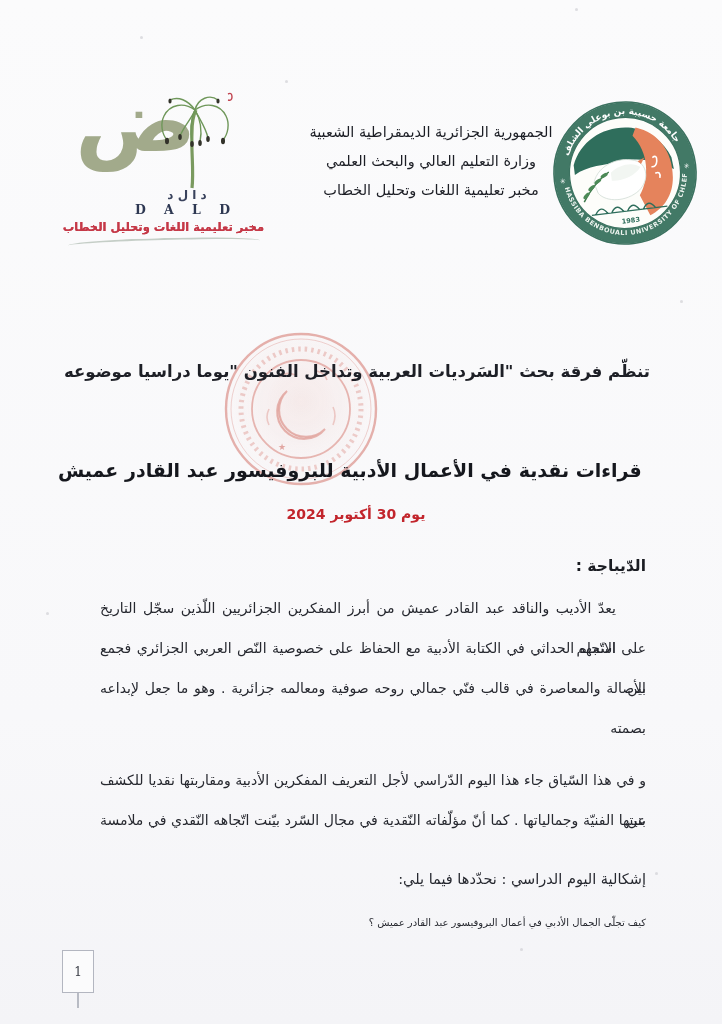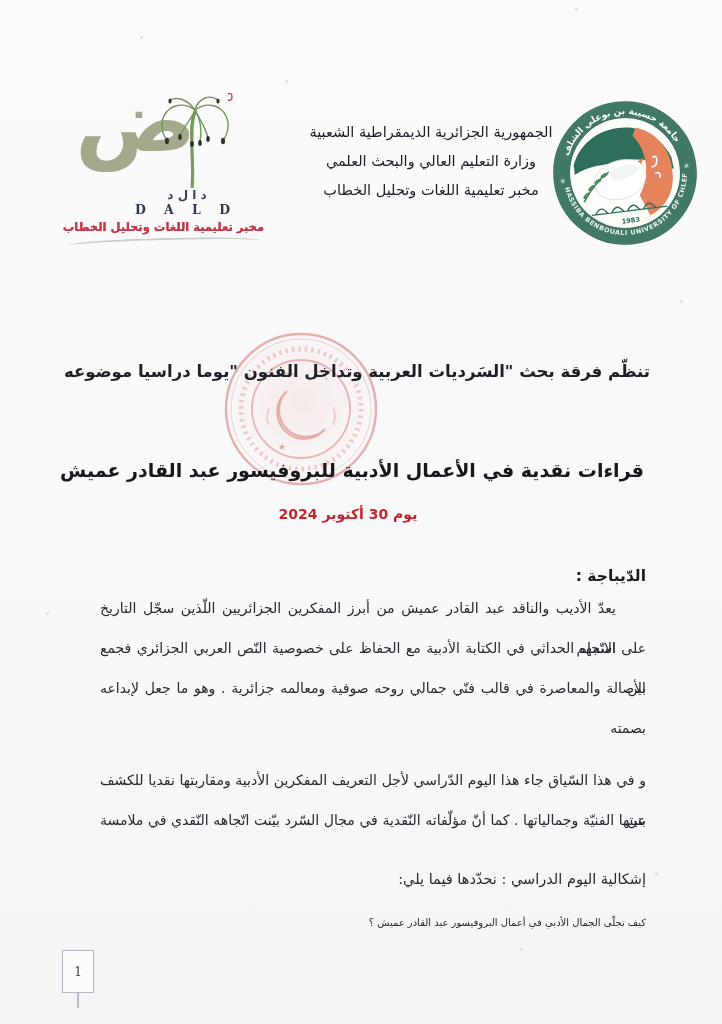--- a/index.html
+++ b/index.html
@@ -46,32 +46,32 @@
   
   .stamp { position:absolute; left:221px; top:329px; z-index:1; opacity:.85; }
   
   .textlayer { position:relative; z-index:2; }
   .announce-line {
     position:absolute; left:70px; top:357px; width:580px;
     direction:rtl; text-align:center; font-size:16.5px; font-weight:bold;
     color:#1d1f26; line-height:30px; white-space:nowrap;
   }
   .event-title {
-    position:absolute; left:42px; top:451px; width:620px;
-    direction:rtl; text-align:center; font-size:19px; font-weight:bold;
+    position:absolute; left:58px; top:451px; width:620px;
+    direction:rtl; text-align:left; font-size:19px; font-weight:bold;
     color:#15171d; line-height:38px; white-space:nowrap;
   }
   .event-date {
-    position:absolute; left:238px; top:501px; width:220px;
+    position:absolute; left:246px; top:501px; width:220px;
     direction:rtl; text-align:center; font-size:14px; font-weight:bold;
     color:#c2252c; line-height:26px; white-space:nowrap;
   }
   
   .body-block { position:absolute; left:100px; width:546px; direction:rtl; color:#26282f; }
-  .preamble-head { top:551px; font-size:15.5px; font-weight:bold; text-align:right; line-height:30px; color:#1a1c22;margin-top:10px; }
+  .preamble-head { top:551px; font-size:15.5px; font-weight:bold; text-align:right; line-height:30px; color:#1a1c22; }
   .para { font-size:14px; }
   .para .pline {
     height:40px; line-height:40px; text-align:justify; text-align-last:justify;
     white-space:normal; overflow:visible;
   }
   .para .pline.last { text-align-last:right; }
   .para .pline.indent { padding-right:30px; }
   #para1 { top:588px; }
   #para2 { top:760px; }
   .ishkal-line { top:864px; font-size:14.5px; text-align:right; line-height:30px; }

